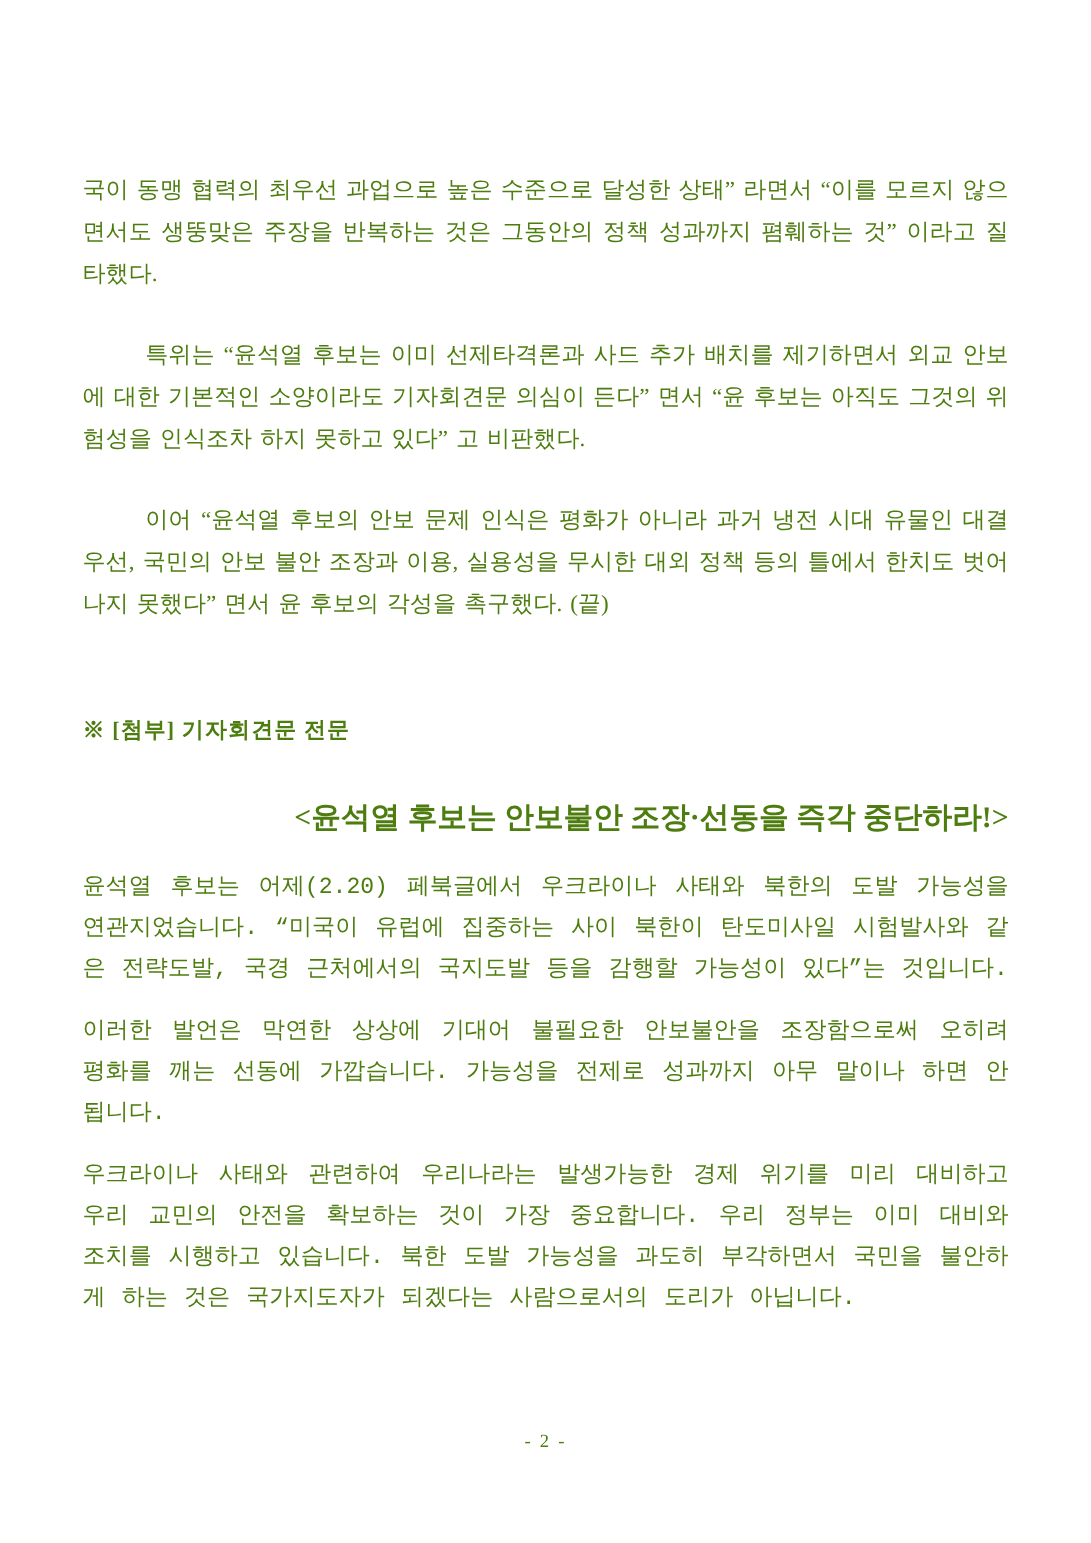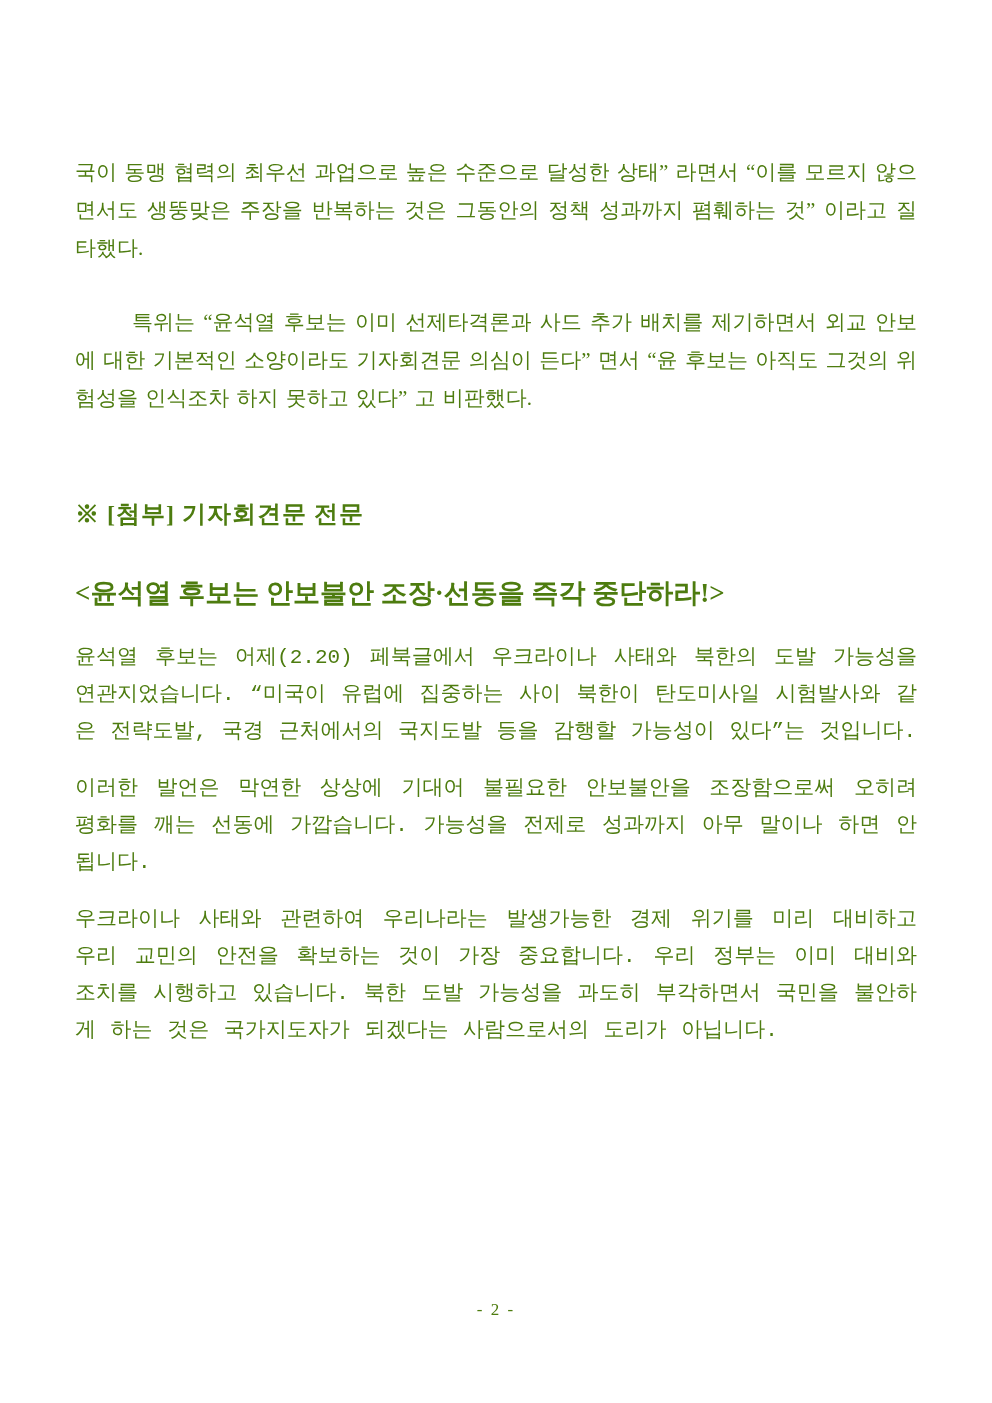--- a/index.html
+++ b/index.html
@@ -27,30 +27,30 @@
     font-size: 21px;
     line-height: 38px;
     text-align: justify;
     margin: 0 0 36px 0;
     word-spacing: 2px;
   }
   .para.indent {
     text-indent: 57px;
   }
   .attachment-heading {
-    font-size: 24px;
+    font-size: 20px;
     font-weight: bold;
     line-height: 38px;
     margin: 78px 0 0 0;
     letter-spacing: 1px;
   }
   .statement-title {
     font-size: 27px;
     font-weight: bold;
-    text-align: left;
+    text-align: right;
     line-height: 40px;
     margin: 40px 0 26px 0;
   }
   .stmt-para {
     font-size: 21px;
     line-height: 37px;
     text-align: justify;
     margin: 0 0 20px 0;
     word-spacing: 2px;
     font-family: Liberation Mono, monospace;
@@ -68,20 +68,21 @@
 </head>
 <body>
 
 <div class="page">
   <div class="content">
 
     <p class="para">국이 동맹 협력의 최우선 과업으로 높은 수준으로 달성한 상태” 라면서 “이를 모르지 않으면서도 생뚱맞은 주장을 반복하는 것은 그동안의 정책 성과까지 폄훼하는 것” 이라고 질타했다.</p>
 
     <p class="para indent">특위는 “윤석열 후보는 이미 선제타격론과 사드 추가 배치를 제기하면서 외교 안보에 대한 기본적인 소양이라도 기자회견문 의심이 든다” 면서 “윤 후보는 아직도 그것의 위험성을 인식조차 하지 못하고 있다” 고 비판했다.</p>
 
+    <p class="para indent">이어 “윤석열 후보의 안보 문제 인식은 평화가 아니라 과거 냉전 시대 유물인 대결 우선, 국민의 안보 불안 조장과 이용, 실용성을 무시한 대외 정책 등의 틀에서 한치도 벗어나지 못했다” 면서 윤 후보의 각성을 촉구했다. (끝)</p>
 
     <p class="attachment-heading">※ [첨부] 기자회견문 전문</p>
 
     <p class="statement-title">&lt;윤석열 후보는 안보불안 조장·선동을 즉각 중단하라!&gt;</p>
 
     <p class="stmt-para">윤석열 후보는 어제(2.20) 페북글에서 우크라이나 사태와 북한의 도발 가능성을 연관지었습니다. “미국이 유럽에 집중하는 사이 북한이 탄도미사일 시험발사와 같은 전략도발, 국경 근처에서의 국지도발 등을 감행할 가능성이 있다”는 것입니다.</p>
 
     <p class="stmt-para">이러한 발언은 막연한 상상에 기대어 불필요한 안보불안을 조장함으로써 오히려 평화를 깨는 선동에 가깝습니다. 가능성을 전제로 성과까지 아무 말이나 하면 안 됩니다.</p>
 
     <p class="stmt-para">우크라이나 사태와 관련하여 우리나라는 발생가능한 경제 위기를 미리 대비하고 우리 교민의 안전을 확보하는 것이 가장 중요합니다. 우리 정부는 이미 대비와 조치를 시행하고 있습니다. 북한 도발 가능성을 과도히 부각하면서 국민을 불안하게 하는 것은 국가지도자가 되겠다는 사람으로서의 도리가 아닙니다.</p>

